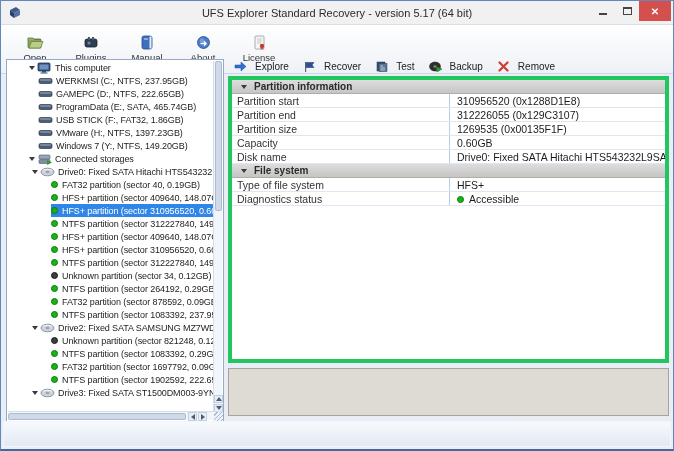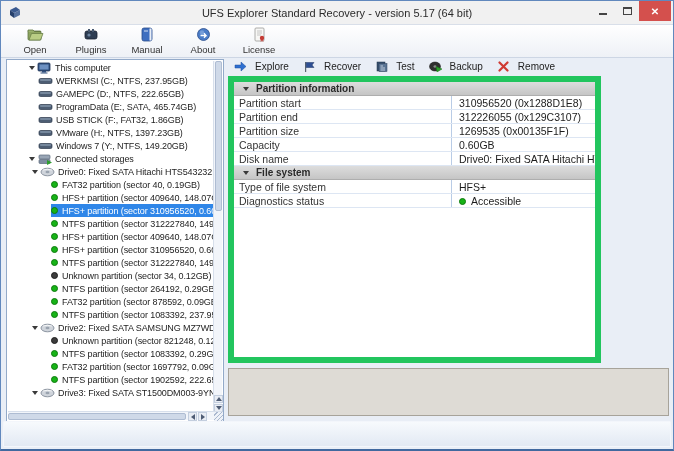--- a/index.html
+++ b/index.html
@@ -13,21 +13,21 @@
     background:#f1f1f1; display:flex; align-items:center; }
   .appicon { width:13px; height:12px; margin-left:7px; }
   .title { position:absolute; left:0; right:0; text-align:center; font-size:11px; color:#2b2b2b; }
   .wincontrols { position:absolute; right:2px; top:0; height:20px; display:flex; z-index:5; }
   .wbtn { width:24px; height:20px; display:flex; align-items:center; justify-content:center; }
   .minbar { width:8px; height:2px; background:#444; margin-top:6px; }
   .maxbox { width:9px; height:8px; border:1px solid #444; border-top:2px solid #444; }
   .closebtn { width:32px; background:#d4504d; color:#fff; font-size:10px; font-weight:bold; }
 
   
-  .toolbar { position:absolute; left:0; top:23px; width:100%; height:34px;
+  .toolbar { position:absolute; left:0; top:23px; width:100%; height:50px;
     background:linear-gradient(#ffffff,#eef1f6); border-top:1px solid #d9dfe9;
     border-bottom:1px solid #cdd6e4; display:flex; padding-left:6px; }
   .tbtn { width:56px; height:100%; display:flex; flex-direction:column; align-items:center;
     justify-content:center; gap:2px; font-size:9.5px; color:#333; }
   .tbtn svg { width:17px; height:15px; }
 
   
   .treepanel { position:absolute; left:5px; top:58px; width:218px; height:363px;
     background:#fff; border:1px solid #93aac9; overflow:hidden; }
   .treescroll { position:absolute; left:1px; top:1px; right:10px; bottom:10px; overflow:hidden; }
@@ -67,22 +67,22 @@
   .tri.left { border-top:3px solid transparent; border-bottom:3px solid transparent; border-right:4px solid #4e5c74; }
   .tri.right { border-top:3px solid transparent; border-bottom:3px solid transparent; border-left:4px solid #4e5c74; }
 
   
   .actionbar { position:absolute; left:227px; top:57px; width:441px; height:17px;
     display:flex; align-items:center; gap:4px; padding-left:4px; }
   .abtn { display:flex; align-items:center; gap:8px; font-size:10px; color:#222; padding:0 8px 0 2px; }
   .abtn svg { width:13px; height:11px; }
 
   
-  .propgrid { position:absolute; left:227px; top:75px; width:373px; height:287px;
-    background:#fff; border:6px solid #22c55e; }
+  .propgrid { position:absolute; left:227px; top:75px; width:441px; height:287px;
+    background:#fff; border:4px solid #22c55e; }
   .sechead { height:14px; background:linear-gradient(#dddddd,#c5c5c5); border-bottom:1px solid #aeaeae;
     display:flex; align-items:center; font-size:10px; font-weight:bold; color:#2a2a2a; }
   .sechead .tri.down { margin:0 7px 0 9px; border-top-color:#3a3a3a; }
   .prow { height:14px; display:flex; font-size:10.5px; color:#1c1c1c;
     border-bottom:1px solid #dde6f3; }
   .plabel { width:218px; border-right:1px solid #b9cce6; padding:1px 0 0 5px; color:#333;
     overflow:hidden; white-space:nowrap; }
   .pvalue { flex:1; padding:1px 0 0 7px; display:flex; align-items:center; gap:4px;
     overflow:hidden; white-space:nowrap; }
   .pvalue .dot { margin-right:1px; }

